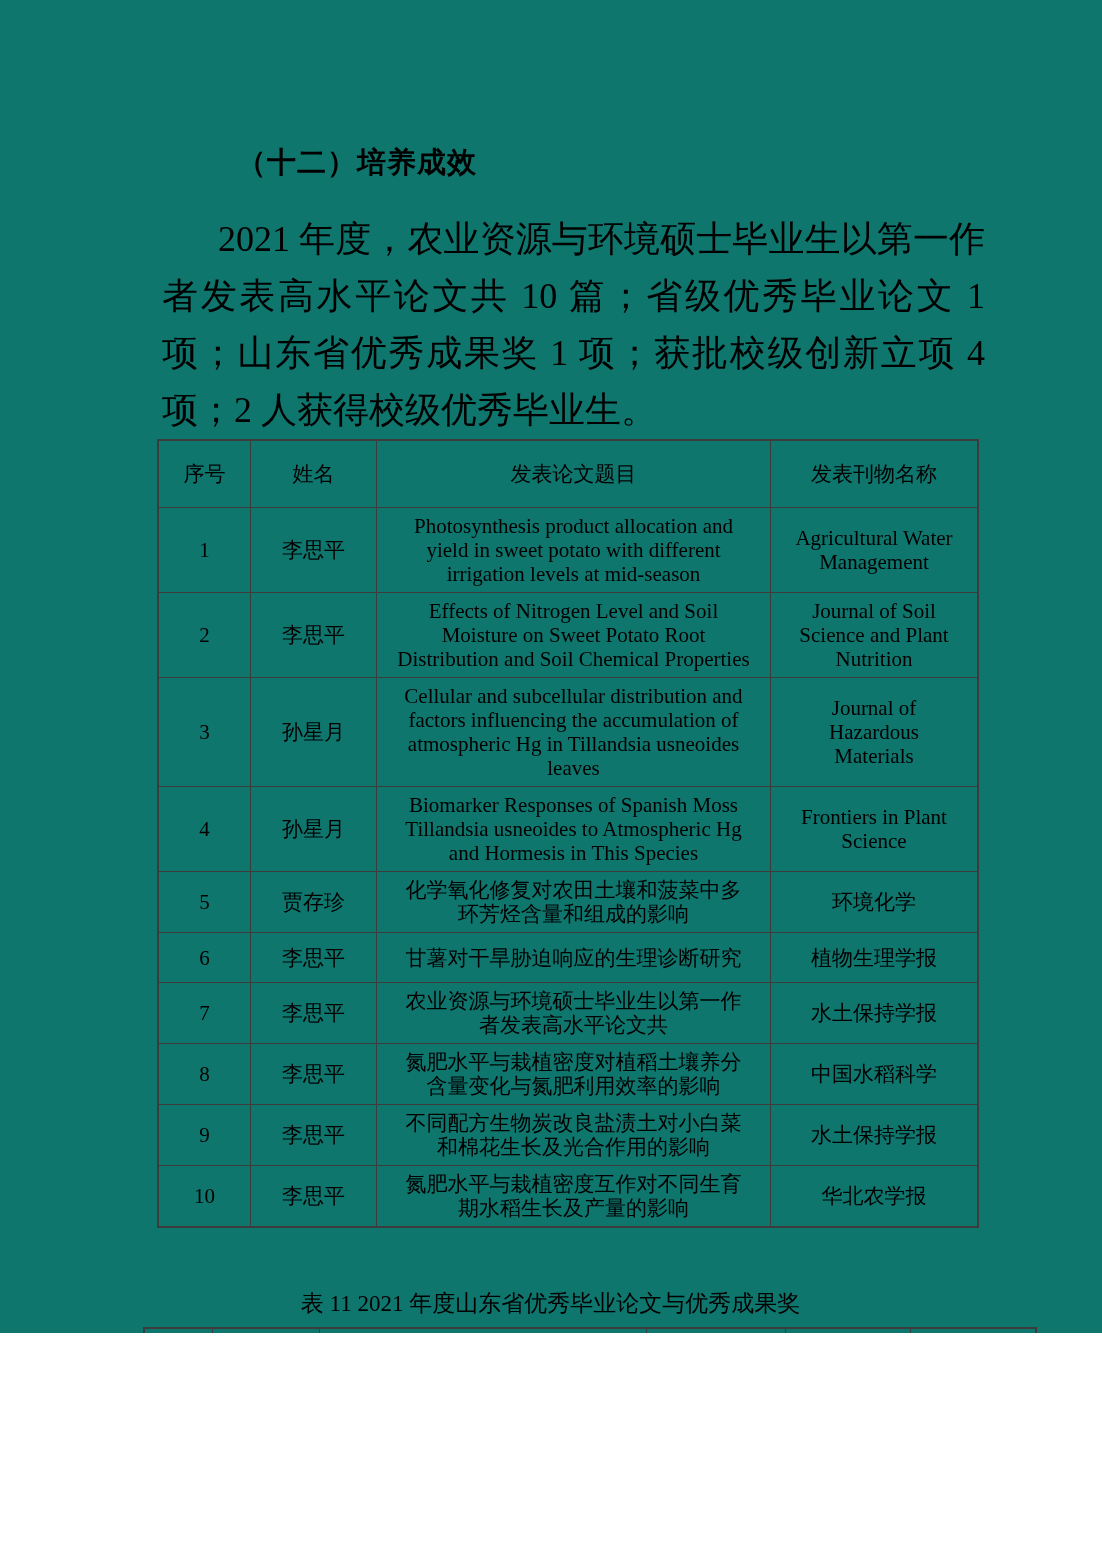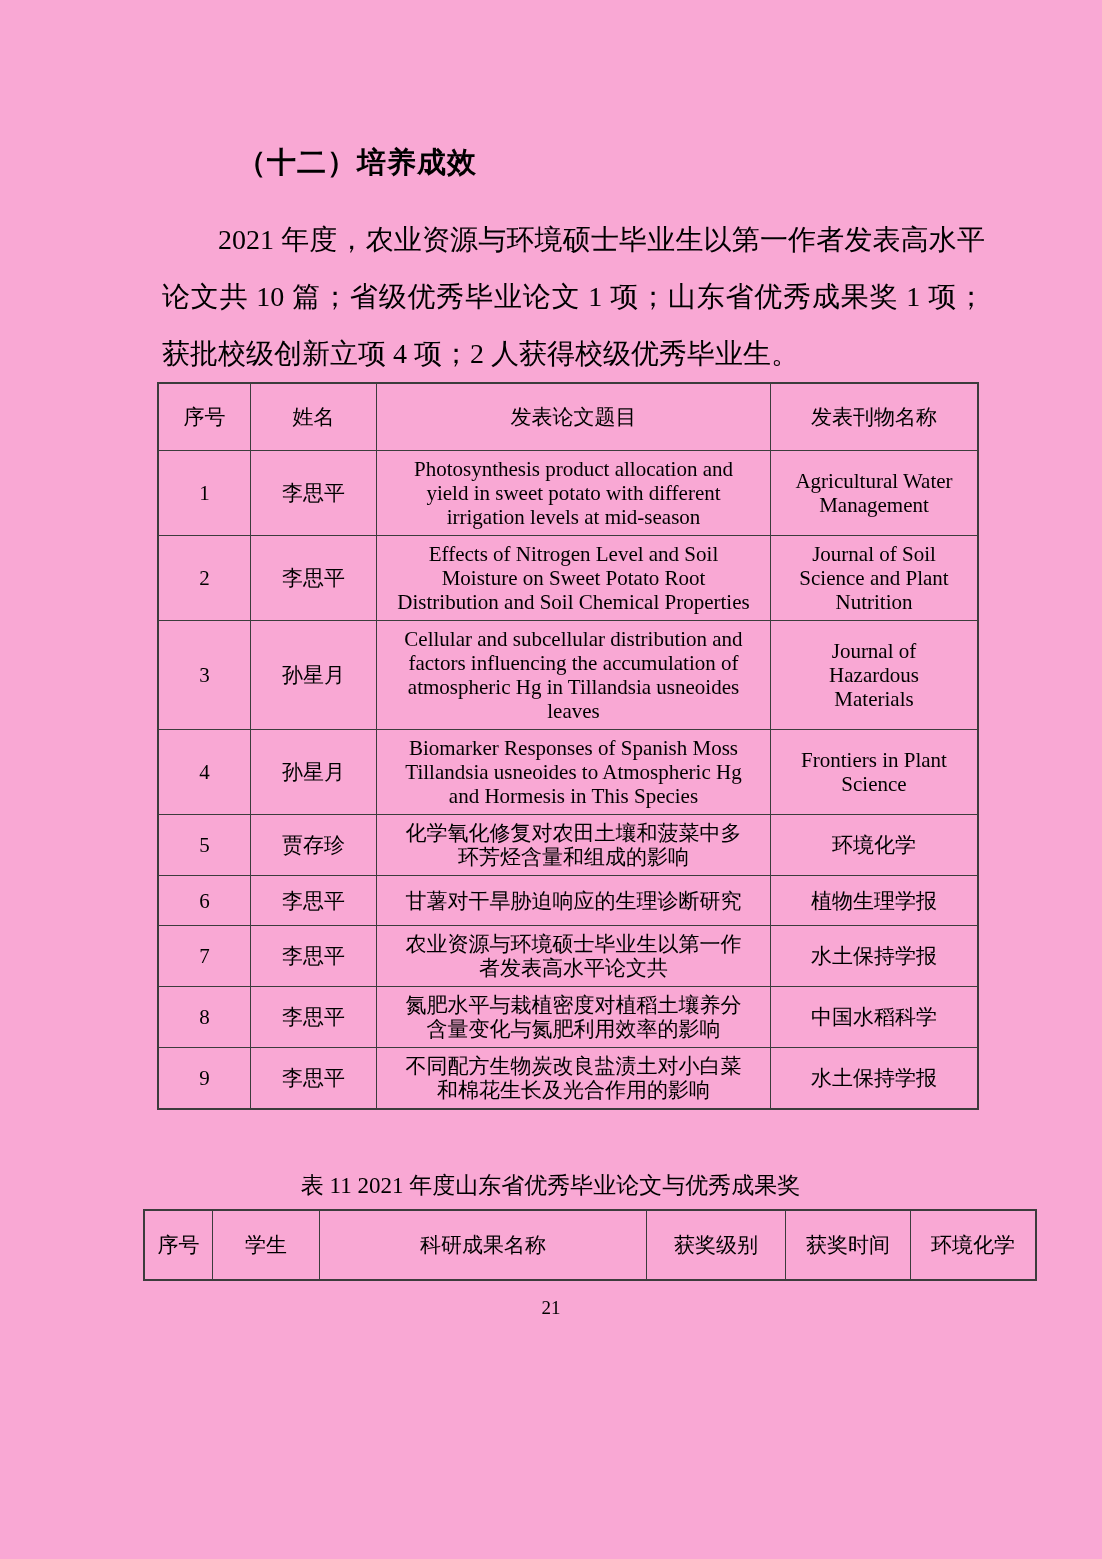--- a/index.html
+++ b/index.html
@@ -5,33 +5,33 @@
   html, body {
     margin: 0;
     padding: 0;
     background: #ffffff;
     font-family: "Liberation Serif", "DejaVu Serif", serif;
     color: #000000;
   }
   .page {
     position: relative;
     width: 1102px;
-    height: 1559px;
-    background: #f9a8d4;
+    height: 1333px;
+    background: #0f766e;
     overflow: hidden;
   }
   .section-heading {
     margin: 143px 0 0 237px;
     font-size: 29px;
     font-weight: bold;
     letter-spacing: 1px;
   }
   .intro-paragraph {
     margin: 28px 117px 0 162px;
-    font-size: 28px;
+    font-size: 36px;
     line-height: 57px;
     text-indent: 56px;
     text-align: justify;
   }
   .table-caption {
     font-size: 23px;
     text-align: center;
   }
   .caption-10 {
     margin: 28px 0 8px 157px;
@@ -151,20 +151,26 @@
         <td>李思平</td>
         <td>氮肥水平与栽植密度对植稻土壤养分含量变化与氮肥利用效率的影响</td>
         <td>中国水稻科学</td>
       </tr>
       <tr>
         <td>9</td>
         <td>李思平</td>
         <td>不同配方生物炭改良盐渍土对小白菜和棉花生长及光合作用的影响</td>
         <td>水土保持学报</td>
       </tr>
+      <tr>
+        <td>10</td>
+        <td>李思平</td>
+        <td>氮肥水平与栽植密度互作对不同生育期水稻生长及产量的影响</td>
+        <td>华北农学报</td>
+      </tr>
     </tbody>
   </table>
 
   <div class="table-caption caption-11">表 11 2021 年度山东省优秀毕业论文与优秀成果奖</div>
 
   <table class="awards-table">
     <thead>
       <tr>
         <th class="col-no">序号</th>
         <th class="col-student">学生</th>

